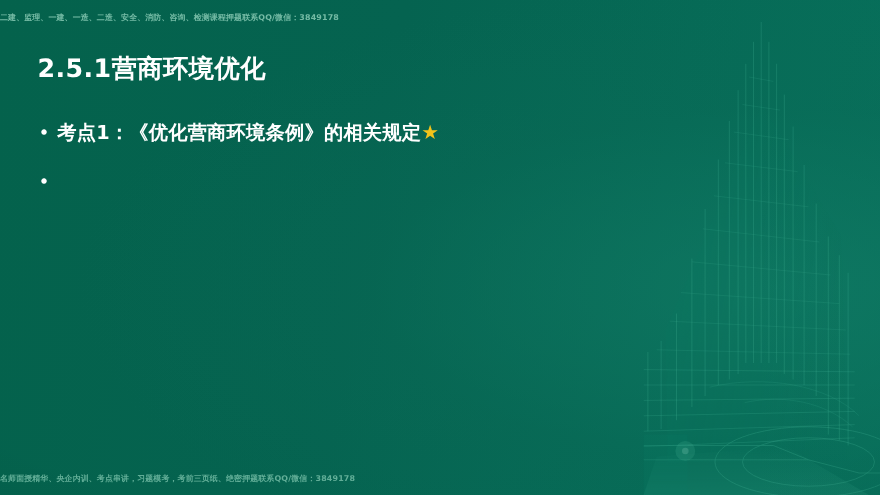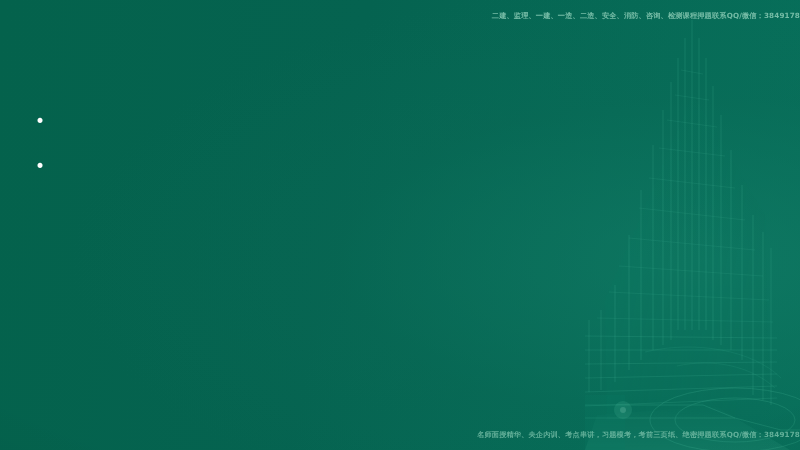--- a/index.html
+++ b/index.html
@@ -41,21 +41,21 @@
     height: 450px;
     opacity: 0.95;
     pointer-events: none;
   }
 
   
   .banner {
     position: absolute;
     left: 0;
     width: 800px;
-    text-align: right;
+    text-align: left;
     font-size: 7.2px;
     line-height: 10px;
     letter-spacing: 0.15px;
     font-weight: 700;
     color: #7fc3ad;
     opacity: 0.92;
     white-space: nowrap;
     font-family: "DejaVu Sans", "Liberation Sans", sans-serif;
   }
   #banner-top { top: 11px; }
@@ -196,28 +196,30 @@
     <g stroke="#46bb9c" stroke-width="0.6" opacity="0.22" fill="none">
       <path d="M60,352 C110,340 168,350 196,378"></path>
       <path d="M92,366 C128,358 166,366 190,388"></path>
     </g>
   </svg>
 
   <div class="bg-vignette"></div>
 
   <div class="banner" id="banner-top">二建、监理、一建、一造、二造、安全、消防、咨询、检测课程押题联系QQ/微信：3849178</div>
 
+  <div id="page-title">2.5.1营商环境优化</div>
 
   <div id="bullets">
+
+    <div class="bullet-row">
+      <span class="bullet-dot">•</span>
+      <span class="bullet-text"><span>考点1：《优化营商环境条例》的相关规定</span><span class="stars">★</span></span>
+    </div>
 
     <div class="bullet-row">
       <span class="bullet-dot">•</span>
     </div>
 
-    <div class="bullet-row">
-      <span class="bullet-dot">•</span>
-    </div>
-
   </div>
 
   <div class="banner" id="banner-bottom">名师面授精华、央企内训、考点串讲，习题模考，考前三页纸、绝密押题联系QQ/微信：3849178</div>
 
 </div>
 
 </body></html>

